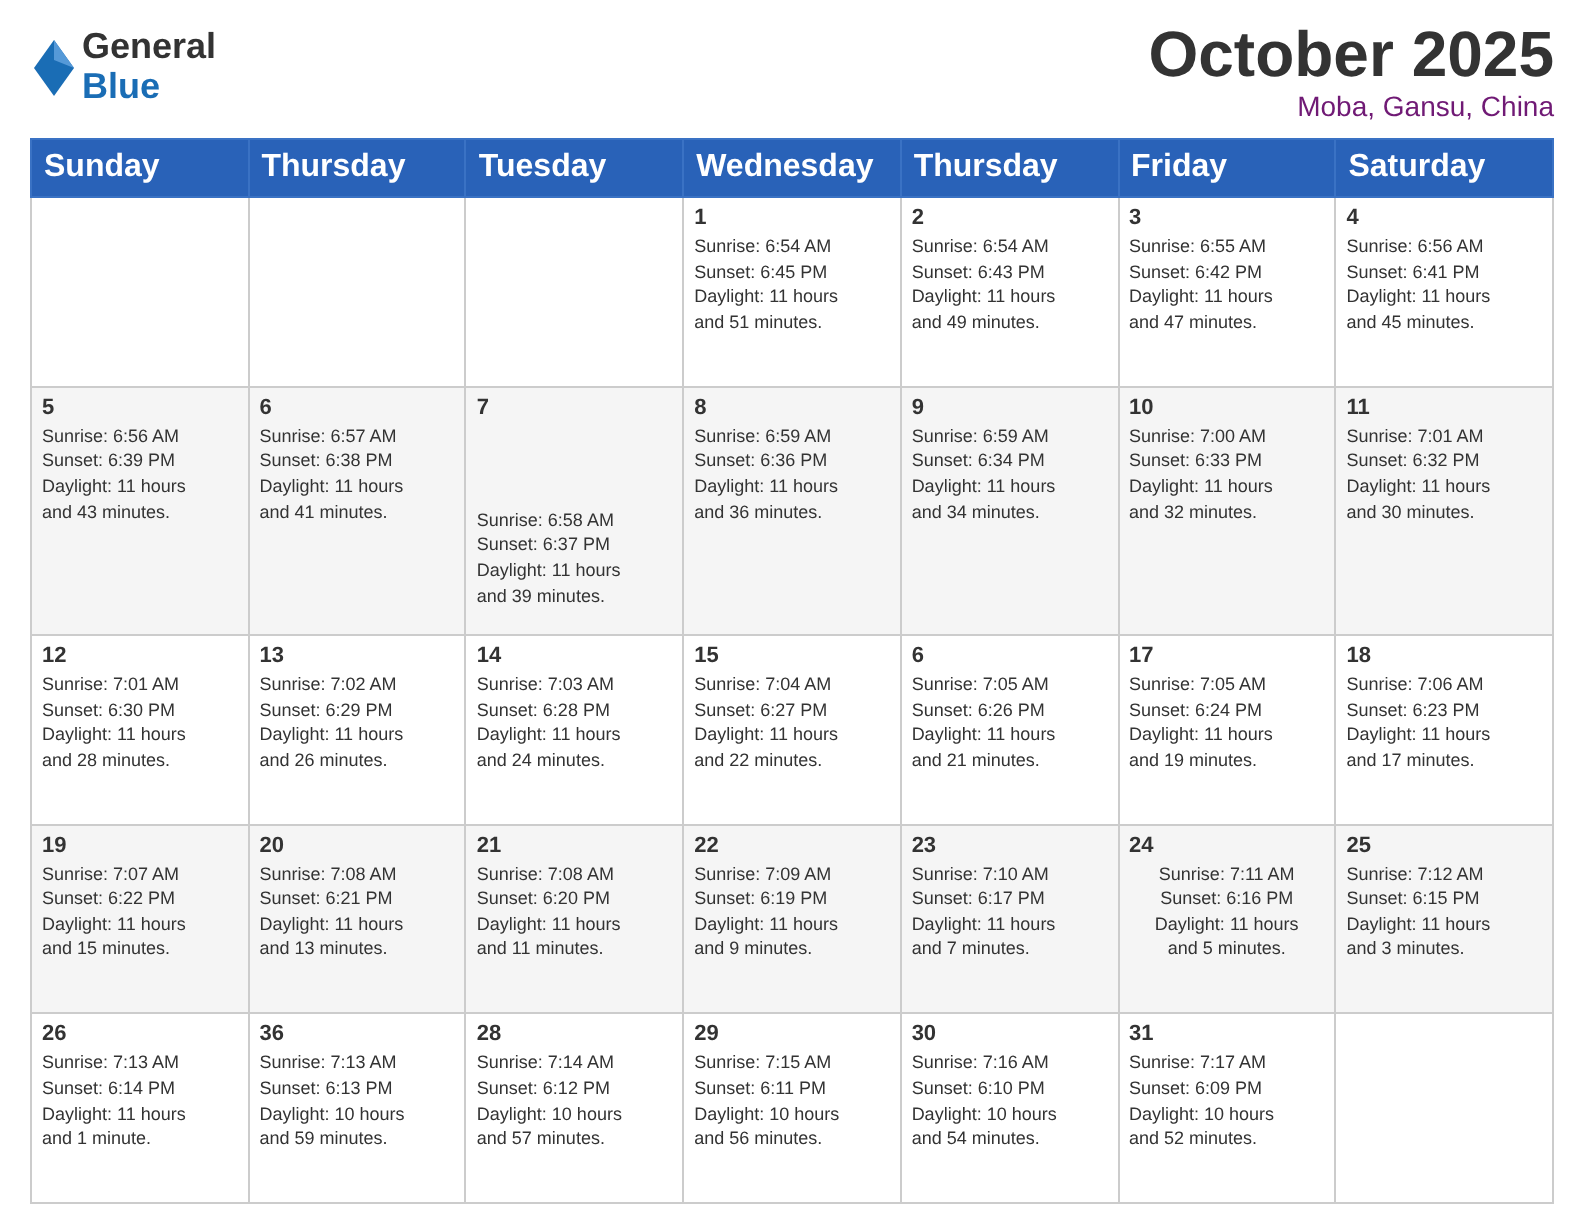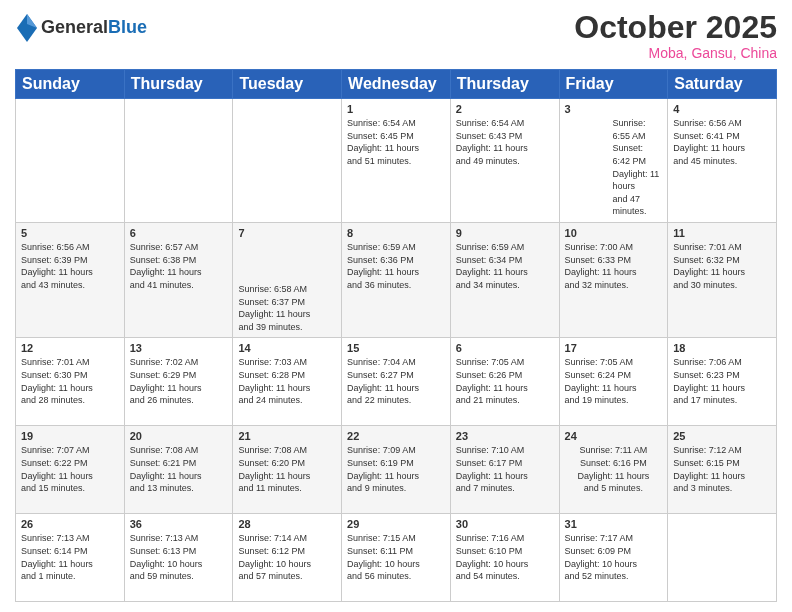--- a/index.html
+++ b/index.html
@@ -23,21 +23,21 @@
       align-items: flex-start;
       margin-bottom: 8px;
     }
     .logo {
       display: flex;
       align-items: center;
       margin-top: 4px;
     }
     .logo-text {
       display: flex;
-      flex-direction: row;
+      flex-direction: column;
       font-size: 18px;
       font-weight: bold;
       line-height: 1.1;
     }
     .logo-general { color: #333; }
     .logo-blue { color: #1a6db5; }
     .logo-icon {
       width: 20px;
       height: 28px;
       margin-left: 2px;
@@ -48,21 +48,21 @@
     }
     .title-block h1 {
       font-size: 32px;
       font-weight: bold;
       color: #333;
       line-height: 1.1;
     }
     .title-block h2 {
       font-size: 14px;
       font-weight: normal;
-      color: #ec4899;
+      color: #701a75;
     }
     .calendar {
       flex: 1;
       border: 1px solid #ccc;
       border-collapse: collapse;
       width: 100%;
       table-layout: fixed;
     }
     .calendar thead tr th {
       background-color: #2962b8;
@@ -147,21 +147,21 @@
           </td>
           <td>
             <div class="day-number">2</div>
             <div class="day-info" style="white-space: pre-line;">Sunrise: 6:54 AM
 Sunset: 6:43 PM
 Daylight: 11 hours
 and 49 minutes.</div>
           </td>
           <td>
             <div class="day-number">3</div>
-            <div class="day-info" style="white-space: pre-line; margin-left: 48px;">Sunrise: 6:55 AM
+            <div class="day-info" style="white-space: pre-line;">Sunrise: 6:55 AM
 Sunset: 6:42 PM
 Daylight: 11 hours
 and 47 minutes.</div>
           </td>
           <td>
             <div class="day-number">4</div>
             <div class="day-info" style="white-space: pre-line;">Sunrise: 6:56 AM
 Sunset: 6:41 PM
 Daylight: 11 hours
 and 45 minutes.</div>

